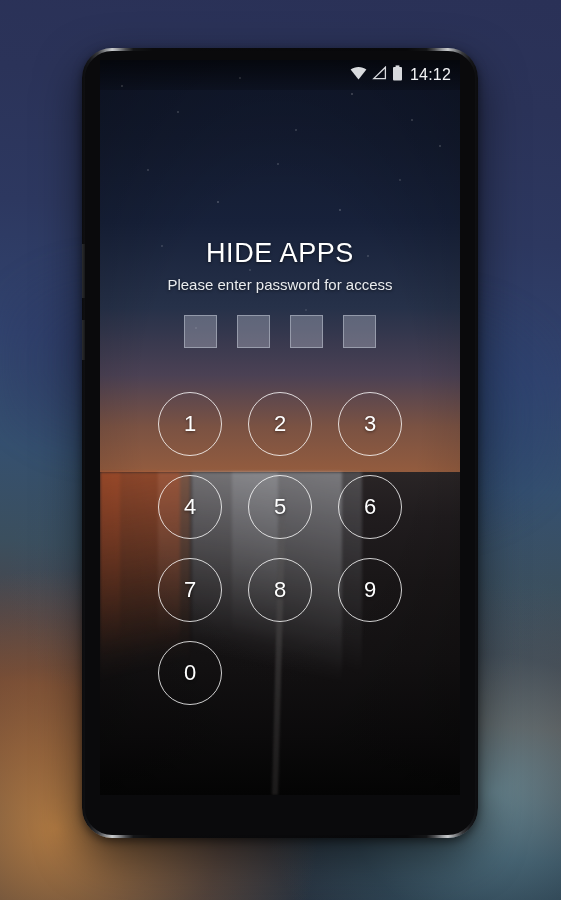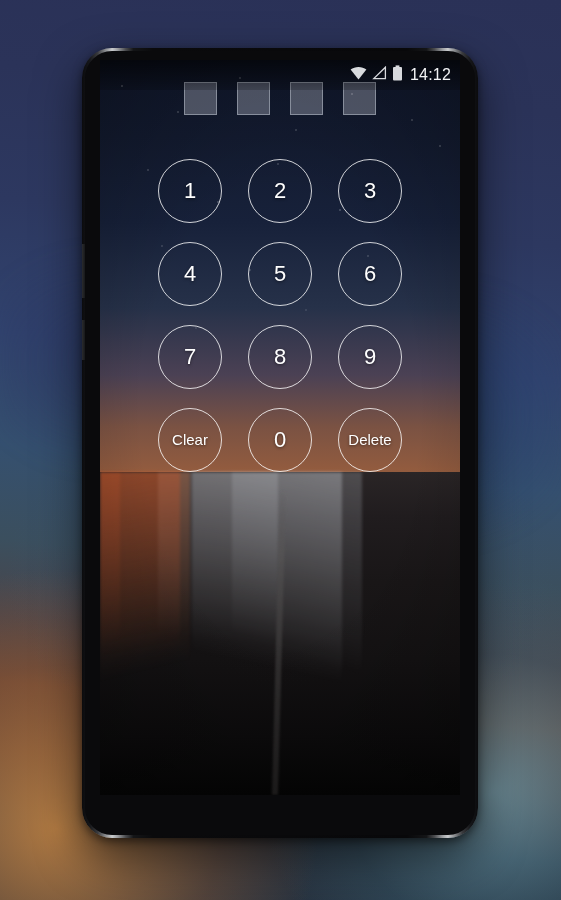--- a/index.html
+++ b/index.html
@@ -292,39 +292,39 @@
         <svg width="11" height="16" viewBox="0 0 11 16">
           <rect x="3.6" y="0.4" width="3.8" height="1.7" fill="#d8dade"></rect>
           <rect x="1" y="2.1" width="9" height="13.3" rx="1" fill="#d8dade"></rect>
         </svg>
       </span>
       <span id="status-time">14:12</span>
     </div>
 
     <div id="lock-ui">
 
-
+      <div id="hide-apps-title">HIDE APPS</div>
+
+      <div id="hide-apps-subtitle">Please enter password for access</div>
 
       <div id="password-indicator">
         <div class="pw-box"></div>
         <div class="pw-box"></div>
         <div class="pw-box"></div>
         <div class="pw-box"></div>
       </div>
 
       <div id="keypad">
         <div class="key">1</div>
         <div class="key">2</div>
         <div class="key">3</div>
         <div class="key">4</div>
         <div class="key">5</div>
         <div class="key">6</div>
         <div class="key">7</div>
         <div class="key">8</div>
         <div class="key">9</div>
-        <div class="key word">Clear</div>
         <div class="key">0</div>
-        <div class="key word">Delete</div>
       </div>
 
     </div>
   </div>
 </div>
 
 </body></html>

